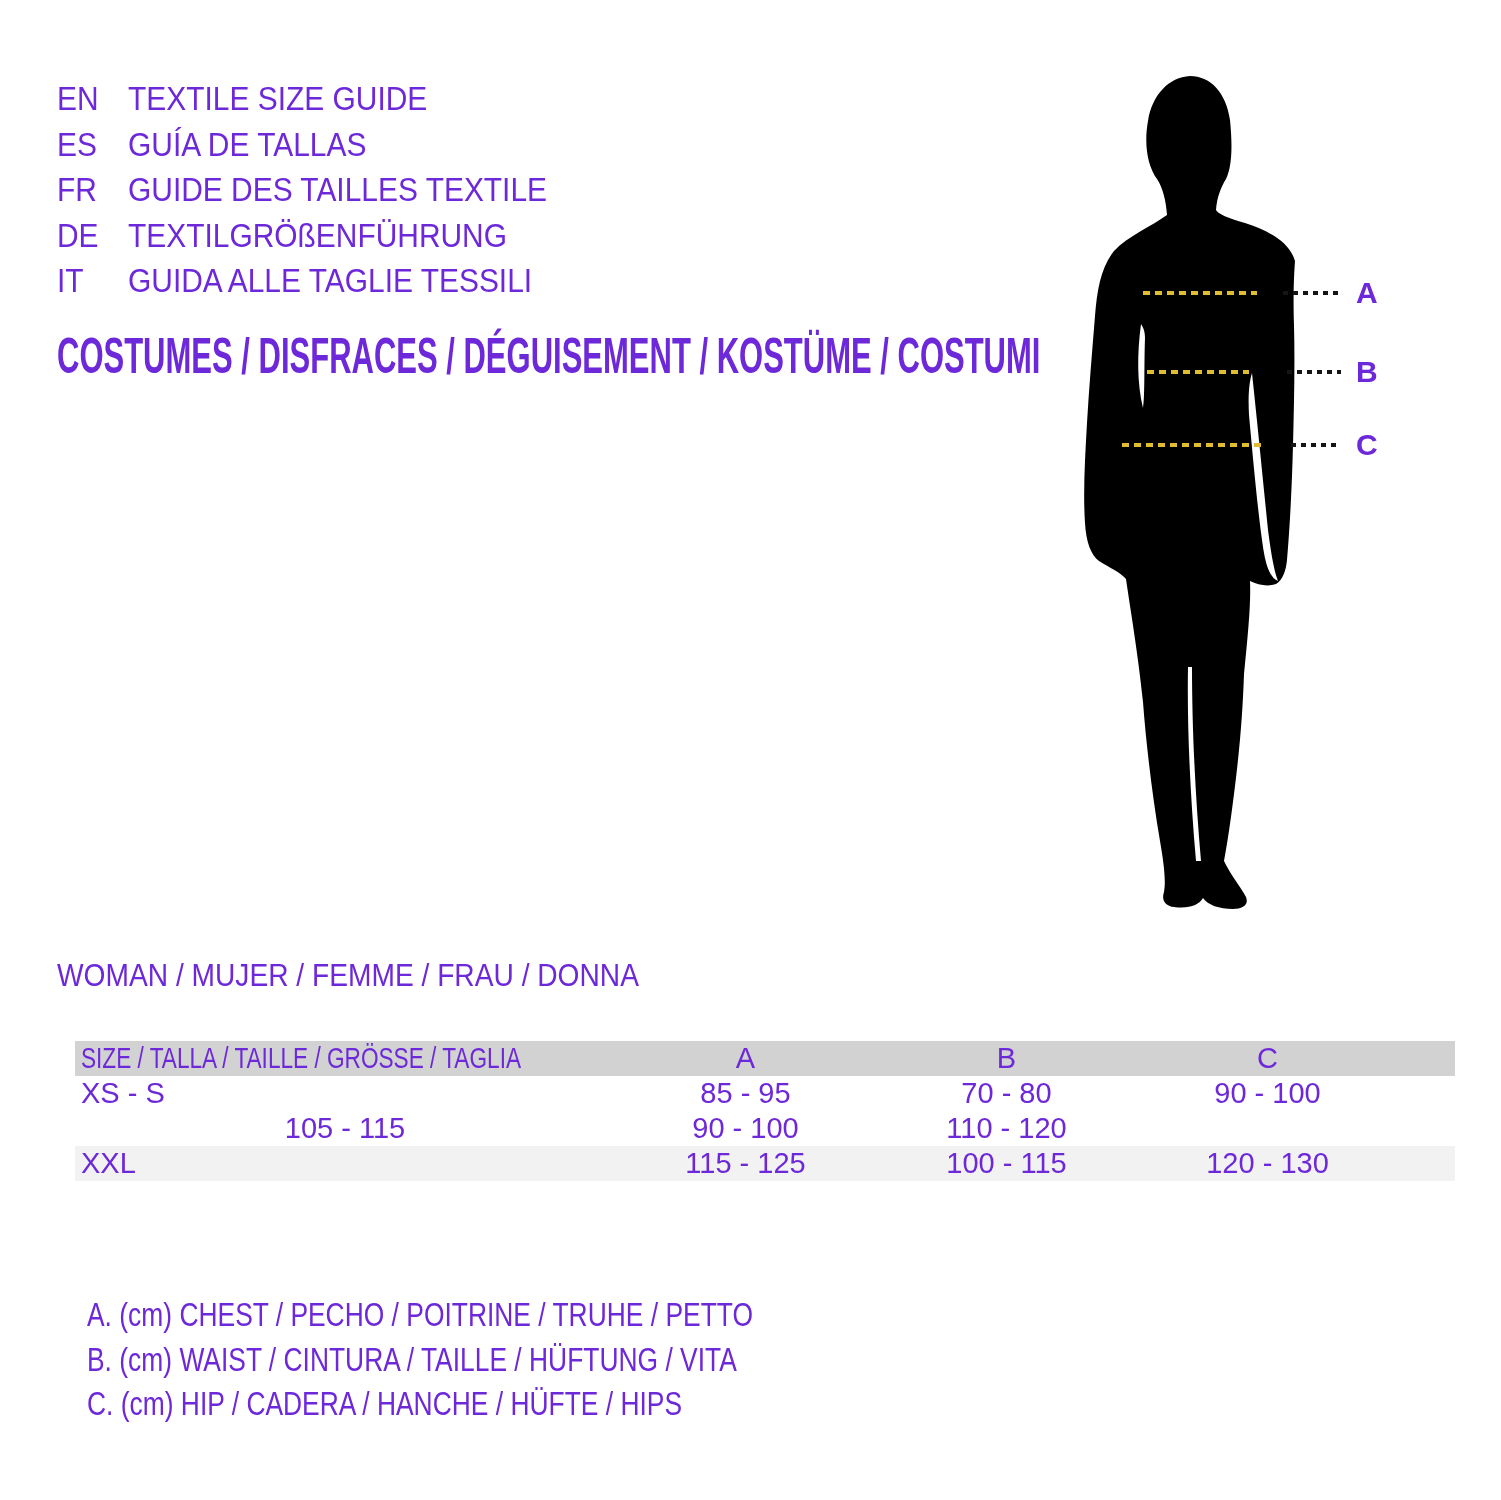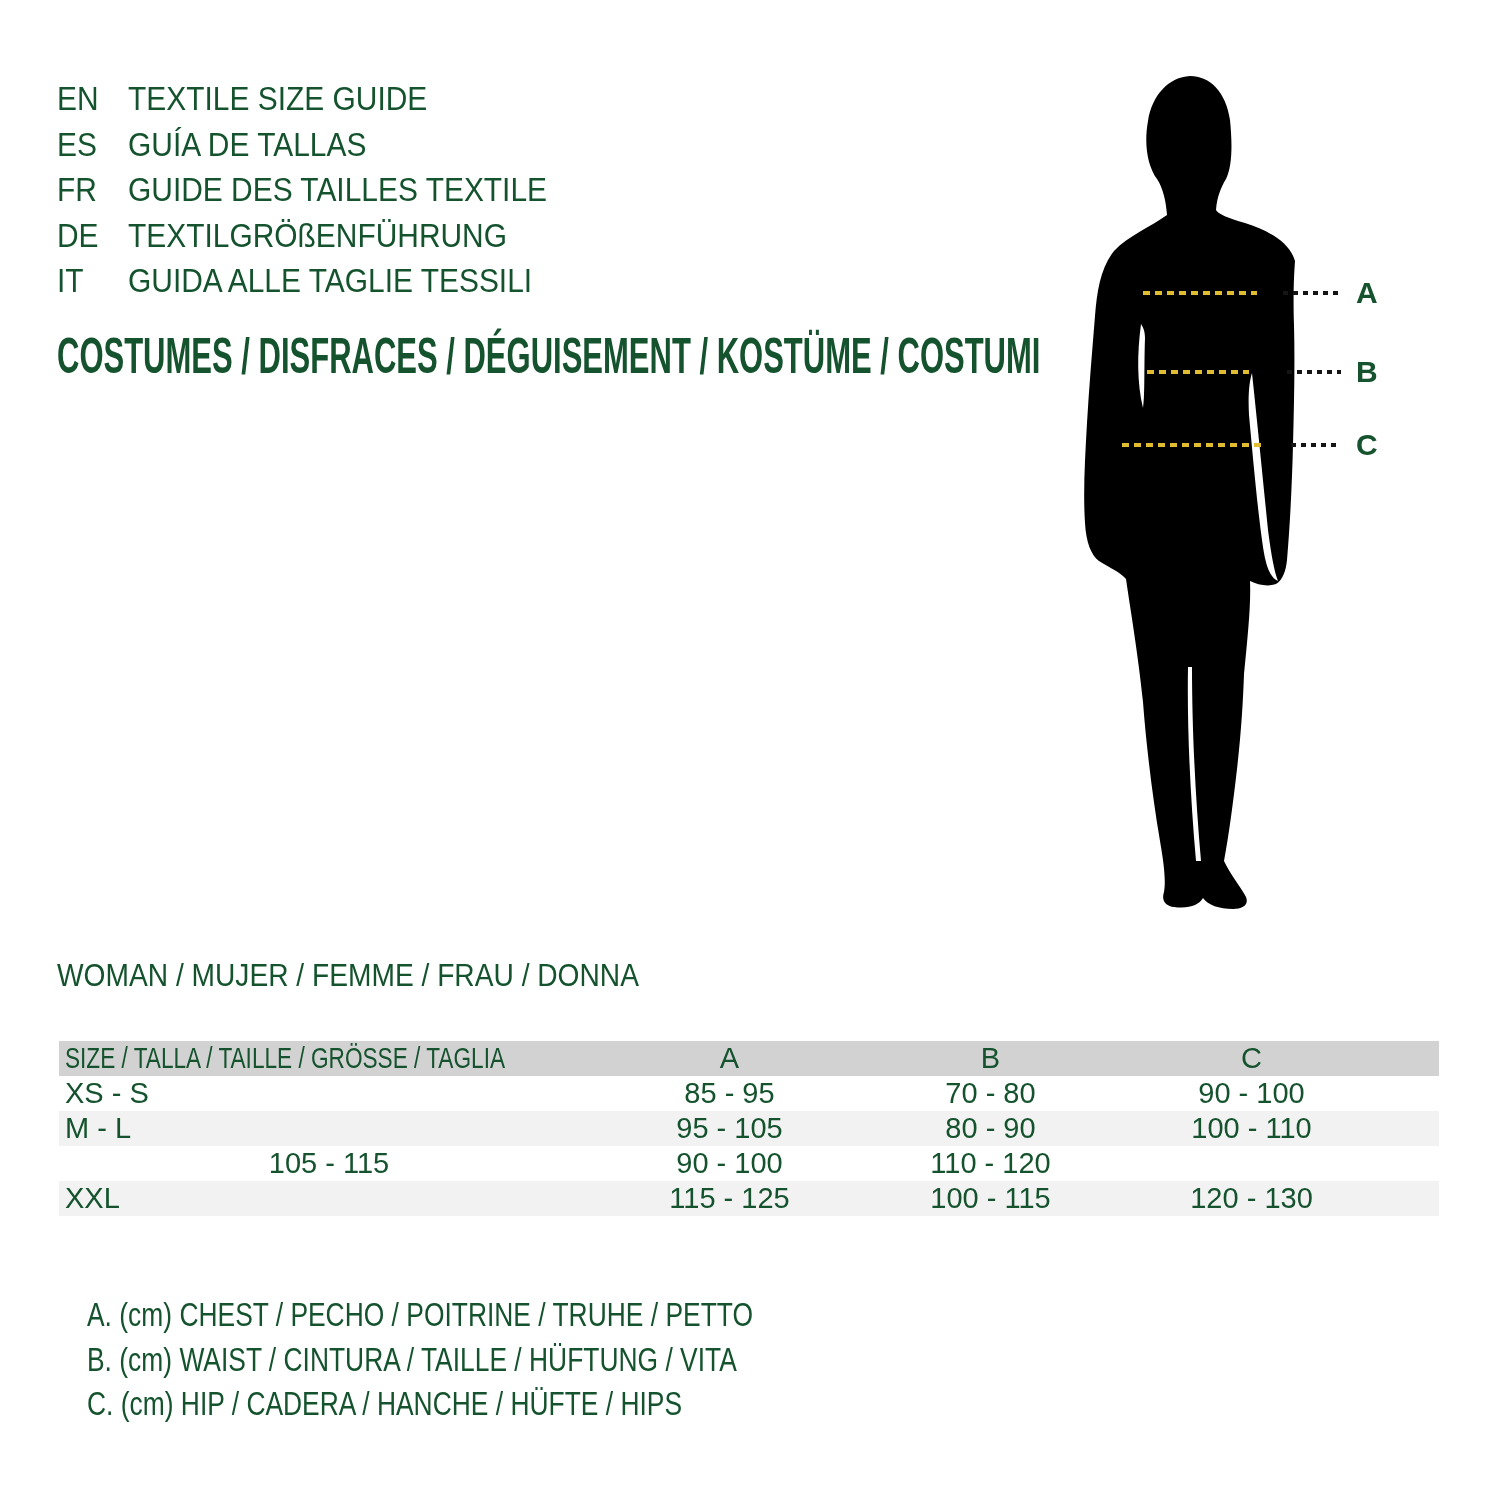--- a/index.html
+++ b/index.html
@@ -1,18 +1,18 @@
 <!DOCTYPE html>
 <html><head>
 <meta charset="utf-8">
 <style>
   html,body { margin:0; padding:0; background:#ffffff; }
   .canvas {
     position:relative; width:1501px; height:1500px; background:#ffffff;
-    font-family:"Liberation Sans", sans-serif; color:#14532d; overflow:hidden;
+    font-family:"Liberation Sans", sans-serif; color:#6d28d9; overflow:hidden;
   }
   .cx { display:inline-block; transform-origin:left center; white-space:nowrap; }
 
   
   .lang-block { position:absolute; left:57px; top:76px; }
   .lang-row { display:flex; height:45.5px; align-items:center; font-size:34px; }
   .lang-code { width:71px; }
   .lang-code .cx, .lang-label .cx { transform:scaleX(.88); }
 
   
@@ -27,21 +27,21 @@
   .mline-b { position:absolute; height:4px;
     background:repeating-linear-gradient(90deg, #151515 0 5px, transparent 5px 10px); }
   .mlabel { position:absolute; left:1356px; width:44px; font-size:30px; font-weight:bold;
     line-height:38px; }
 
   
   .section-title { position:absolute; left:57px; top:957px; font-size:32px; }
   .section-title .cx { transform:scaleX(.88); }
 
   
-  .size-table { position:absolute; left:59px; top:1041px; width:1380px; font-size:29px; }
+  .size-table { position:absolute; left:75px; top:1041px; width:1380px; font-size:29px; }
   .tr { display:grid; grid-template-columns:540px 261px 261px 261px 57px; height:35px;
         align-items:center; }
   .tr.head { background:#d2d2d2; }
   .tr.alt  { background:#f2f2f2; }
   .td-size { padding-left:6px; text-align:left; }
   .td-size .cx { transform:scaleX(.78); }
   .td-val  { text-align:center; }
 
   
   .legend { position:absolute; left:57px; top:1293px; }
@@ -158,27 +158,20 @@
       <div class="td-val">C</div>
       <div></div>
     </div>
     <div class="tr">
       <div class="td-size">XS - S</div>
       <div class="td-val">85 - 95</div>
       <div class="td-val">70 - 80</div>
       <div class="td-val">90 - 100</div>
       <div></div>
     </div>
-    <div class="tr alt">
-      <div class="td-size">M - L</div>
-      <div class="td-val">95 - 105</div>
-      <div class="td-val">80 - 90</div>
-      <div class="td-val">100 - 110</div>
-      <div></div>
-    </div>
     <div class="tr">
       <div class="td-val">105 - 115</div>
       <div class="td-val">90 - 100</div>
       <div class="td-val">110 - 120</div>
       <div></div>
     </div>
     <div class="tr alt">
       <div class="td-size">XXL</div>
       <div class="td-val">115 - 125</div>
       <div class="td-val">100 - 115</div>

